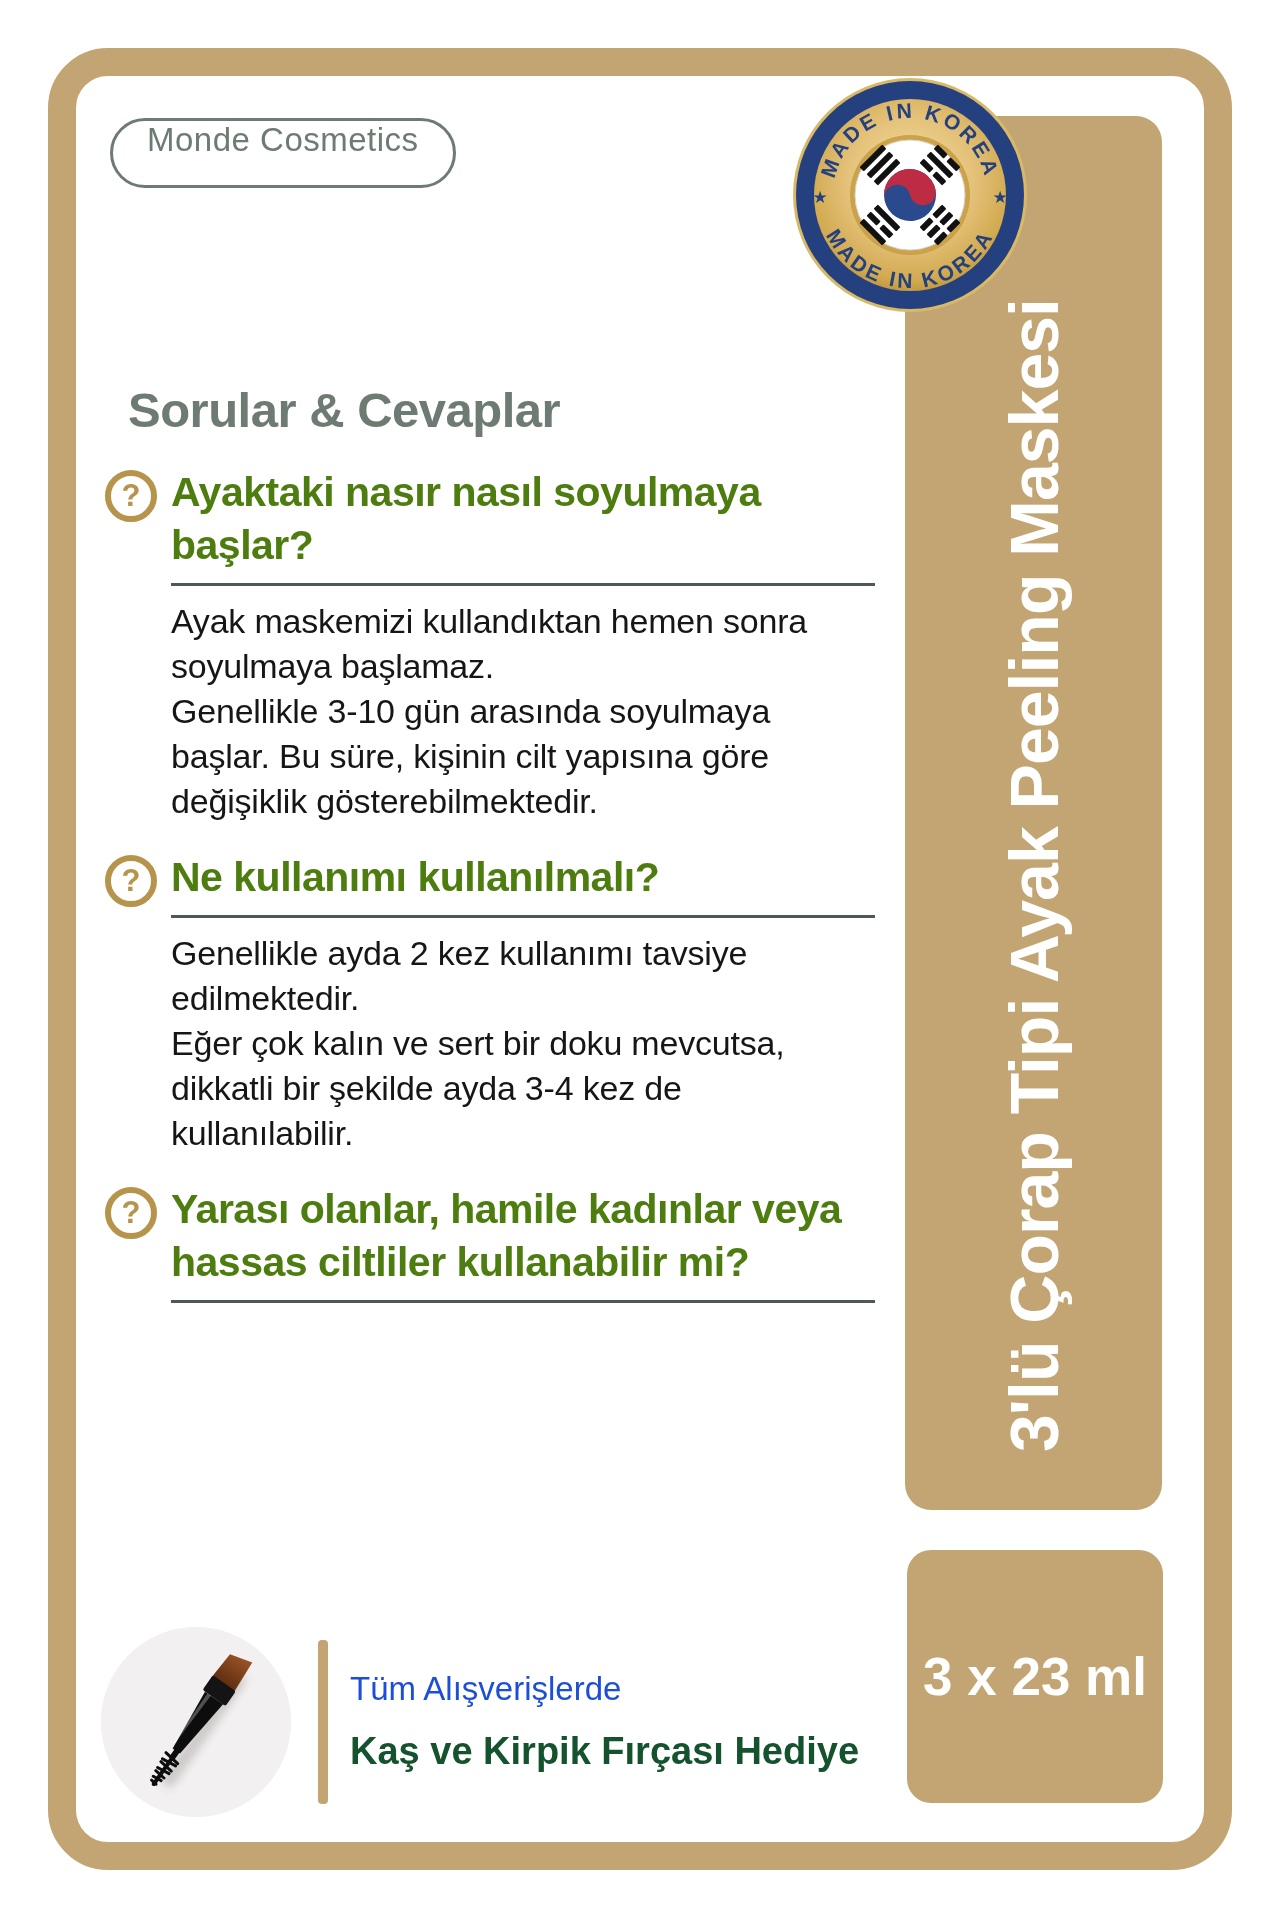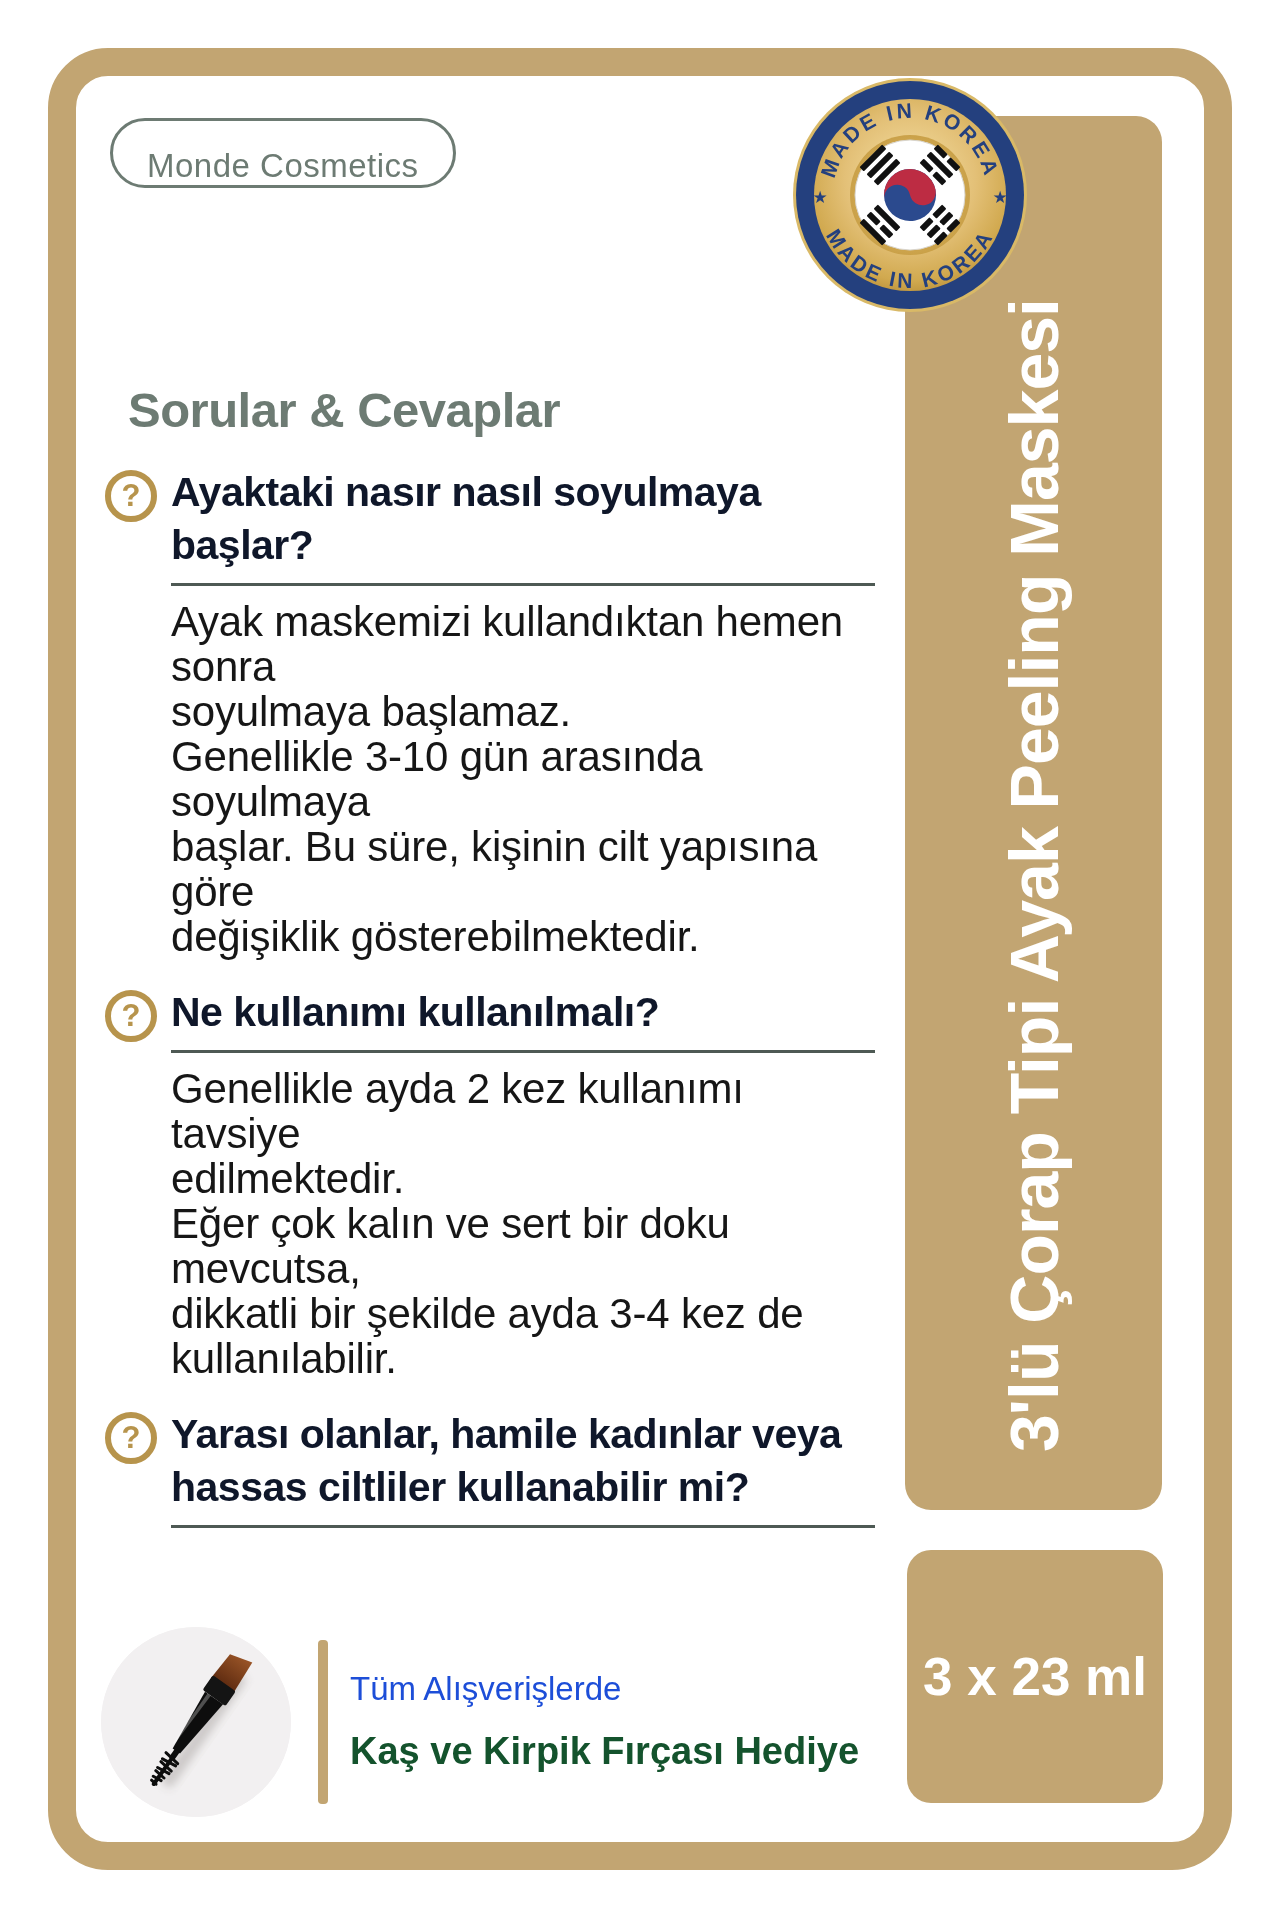--- a/index.html
+++ b/index.html
@@ -10,21 +10,21 @@
     background:#ffffff; overflow:hidden;
   }
   
   .frame {
     position:absolute; left:48px; top:48px; width:1184px; height:1822px;
     border:28px solid #c2a572; border-radius:60px; background:transparent;
   }
   
   .brand-pill {
     position:absolute; left:110px; top:118px; height:70px;
-    display:flex; align-items:flex-end; padding:0 34px;
+    display:flex; align-items:flex-start; padding:0 34px;
     border:3px solid #6d7b73; border-radius:40px;
     color:#6d7b73; font-size:33px; letter-spacing:0.5px;
   }
   
   .badge { position:absolute; left:791px; top:76px; width:238px; height:238px; }
   
   .side-panel {
     position:absolute; left:905px; top:116px; width:257px; height:1394px;
     background:#c2a572; border-radius:26px;
   }
@@ -53,26 +53,26 @@
   }
   .qa-item { display:grid; grid-template-columns:66px 1fr; }
   .q-icon {
     grid-column:1; width:52px; height:52px; margin-top:4px;
     border:6px solid #b7944c; border-radius:50%;
     display:flex; align-items:center; justify-content:center;
     color:#b7944c; font-size:31px; font-weight:bold;
   }
   .q-body { grid-column:2; }
   .q-text {
-    color:#0f172a; font-size:41px; font-weight:bold; line-height:53px;
+    color:#4d7c0f; font-size:41px; font-weight:bold; line-height:53px;
     letter-spacing:-0.5px; white-space:pre-line;
   }
   .q-underline { height:3px; background:#4e5954; margin:11px 0 13px 0; width:100%; }
   .q-answer {
-    color:#161616; font-size:42px; line-height:45px;
+    color:#161616; font-size:34px; line-height:45px;
     letter-spacing:-0.2px; white-space:pre-line;
   }
   
   .gift-circle {
     position:absolute; left:101px; top:1627px; width:190px; height:190px;
     border-radius:50%; background:#f2f0f1; overflow:hidden;
   }
   .gift-bar {
     position:absolute; left:318px; top:1640px; width:10px; height:164px;
     background:#c2a572; border-radius:4px;

